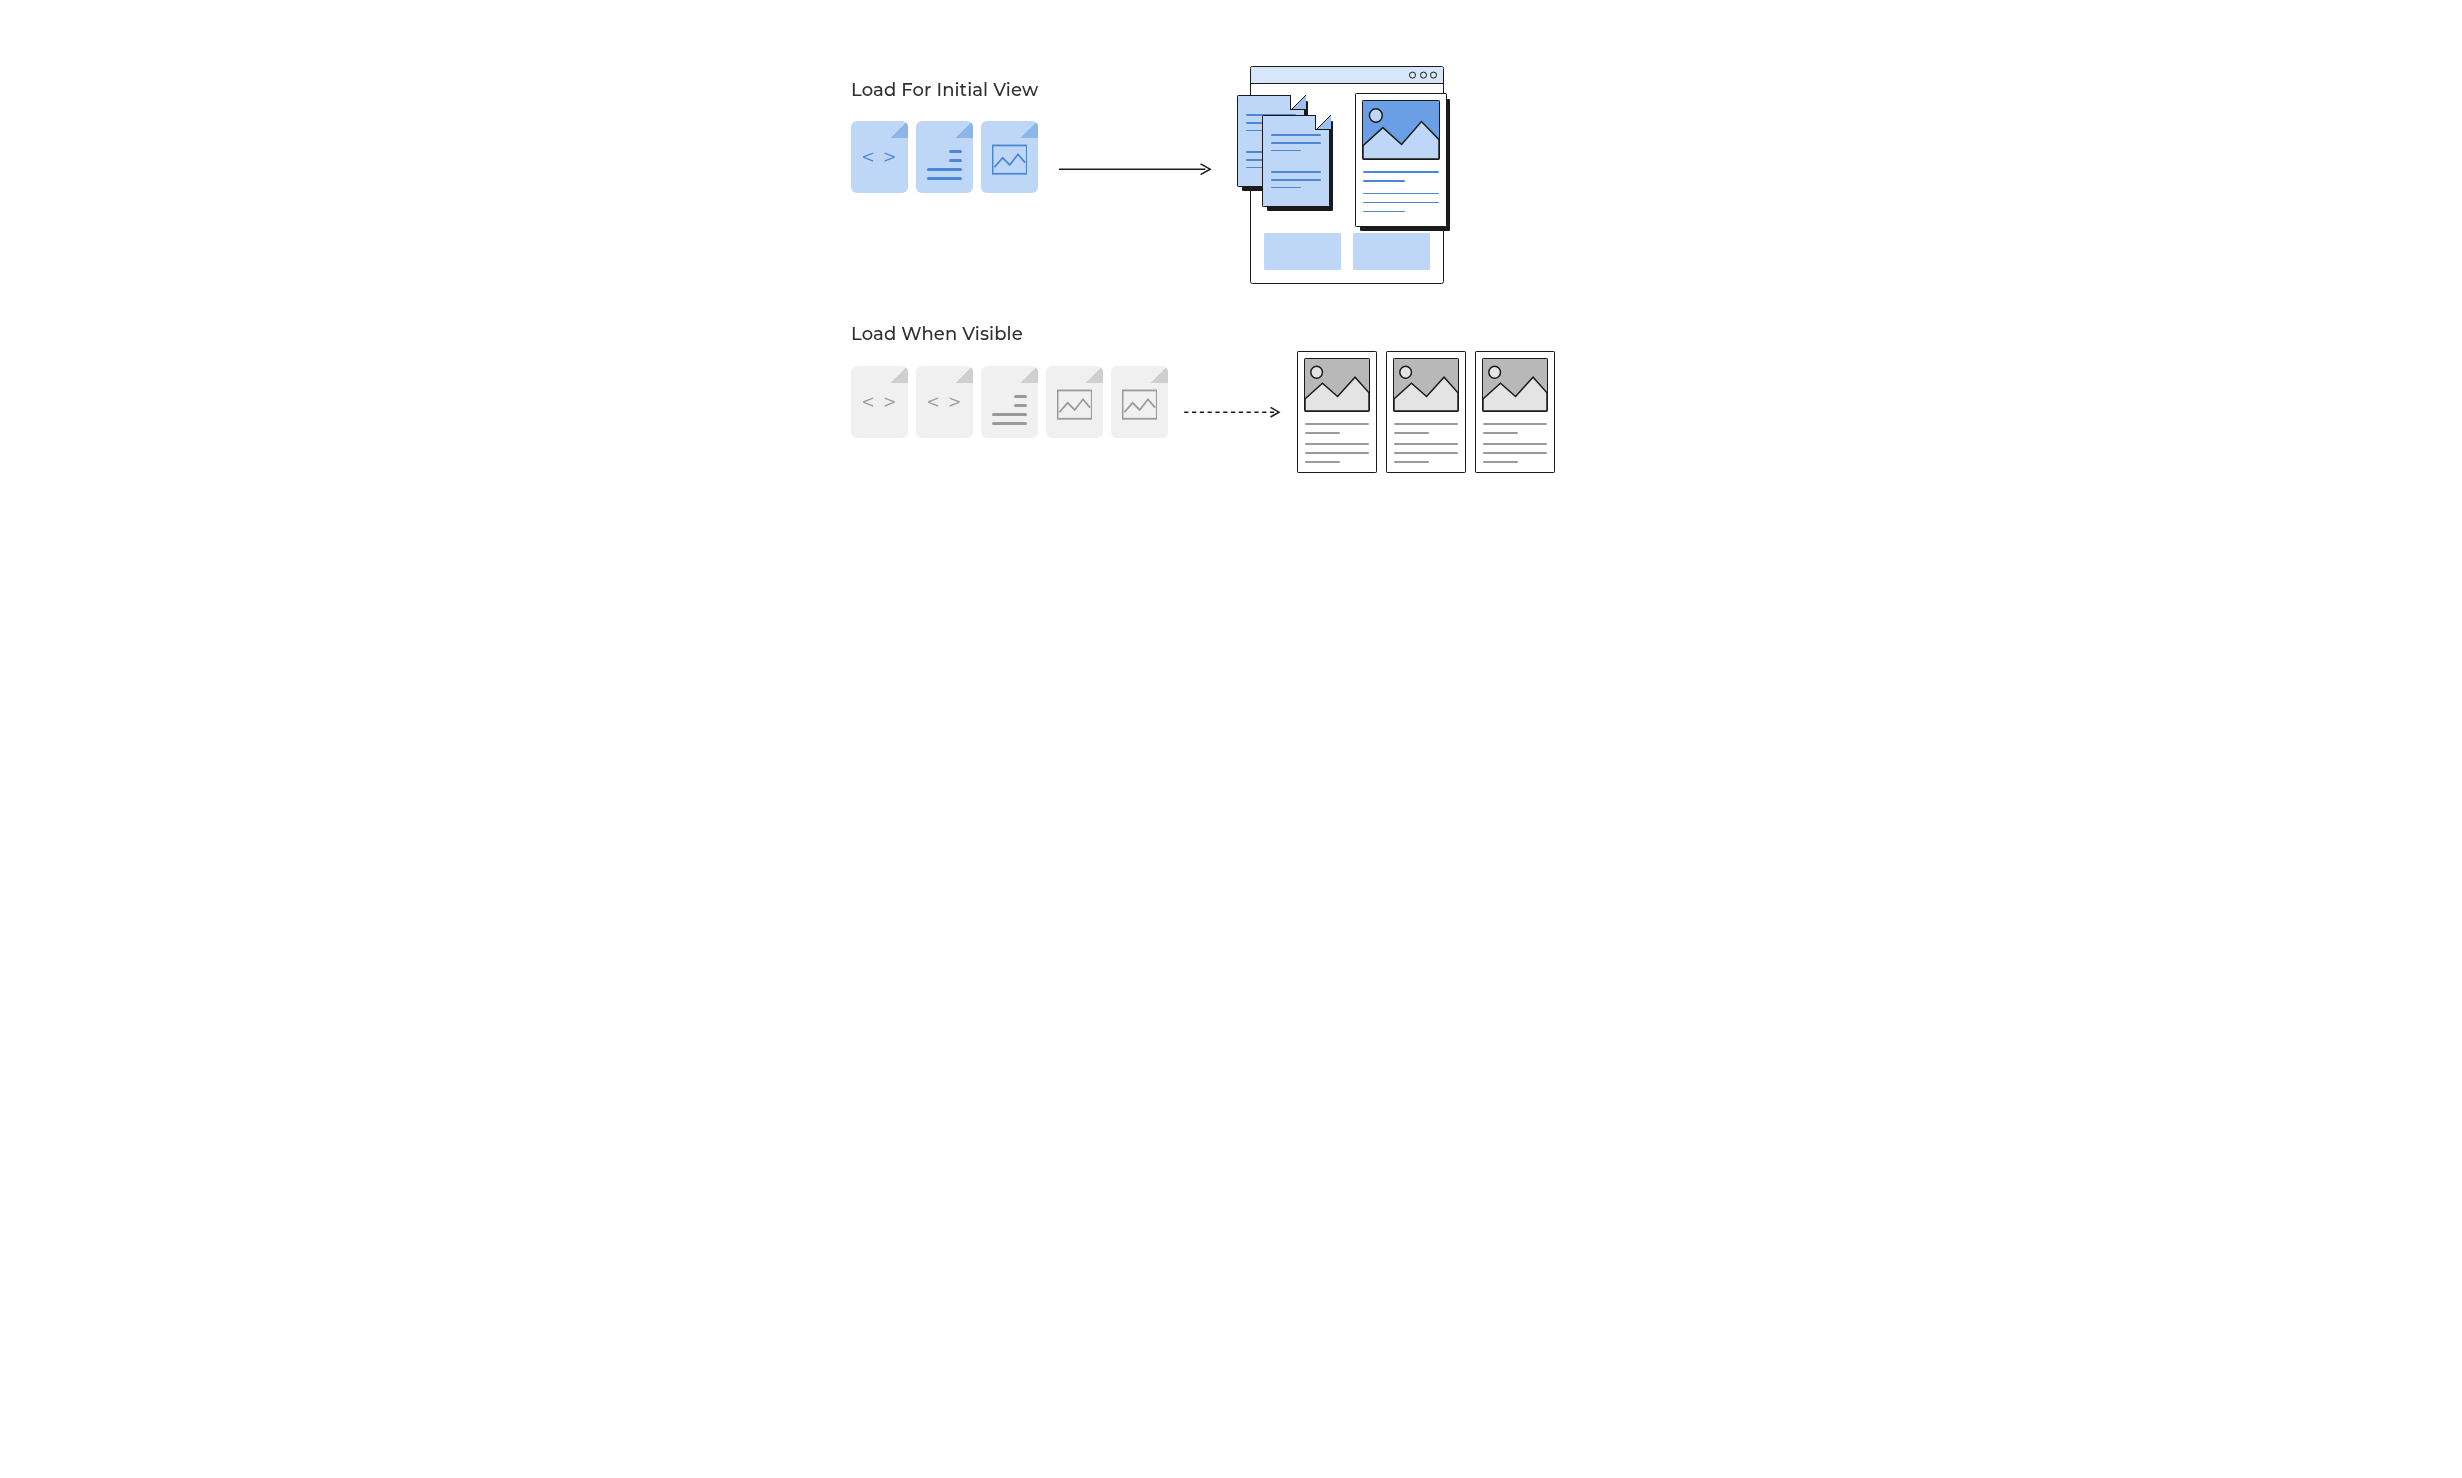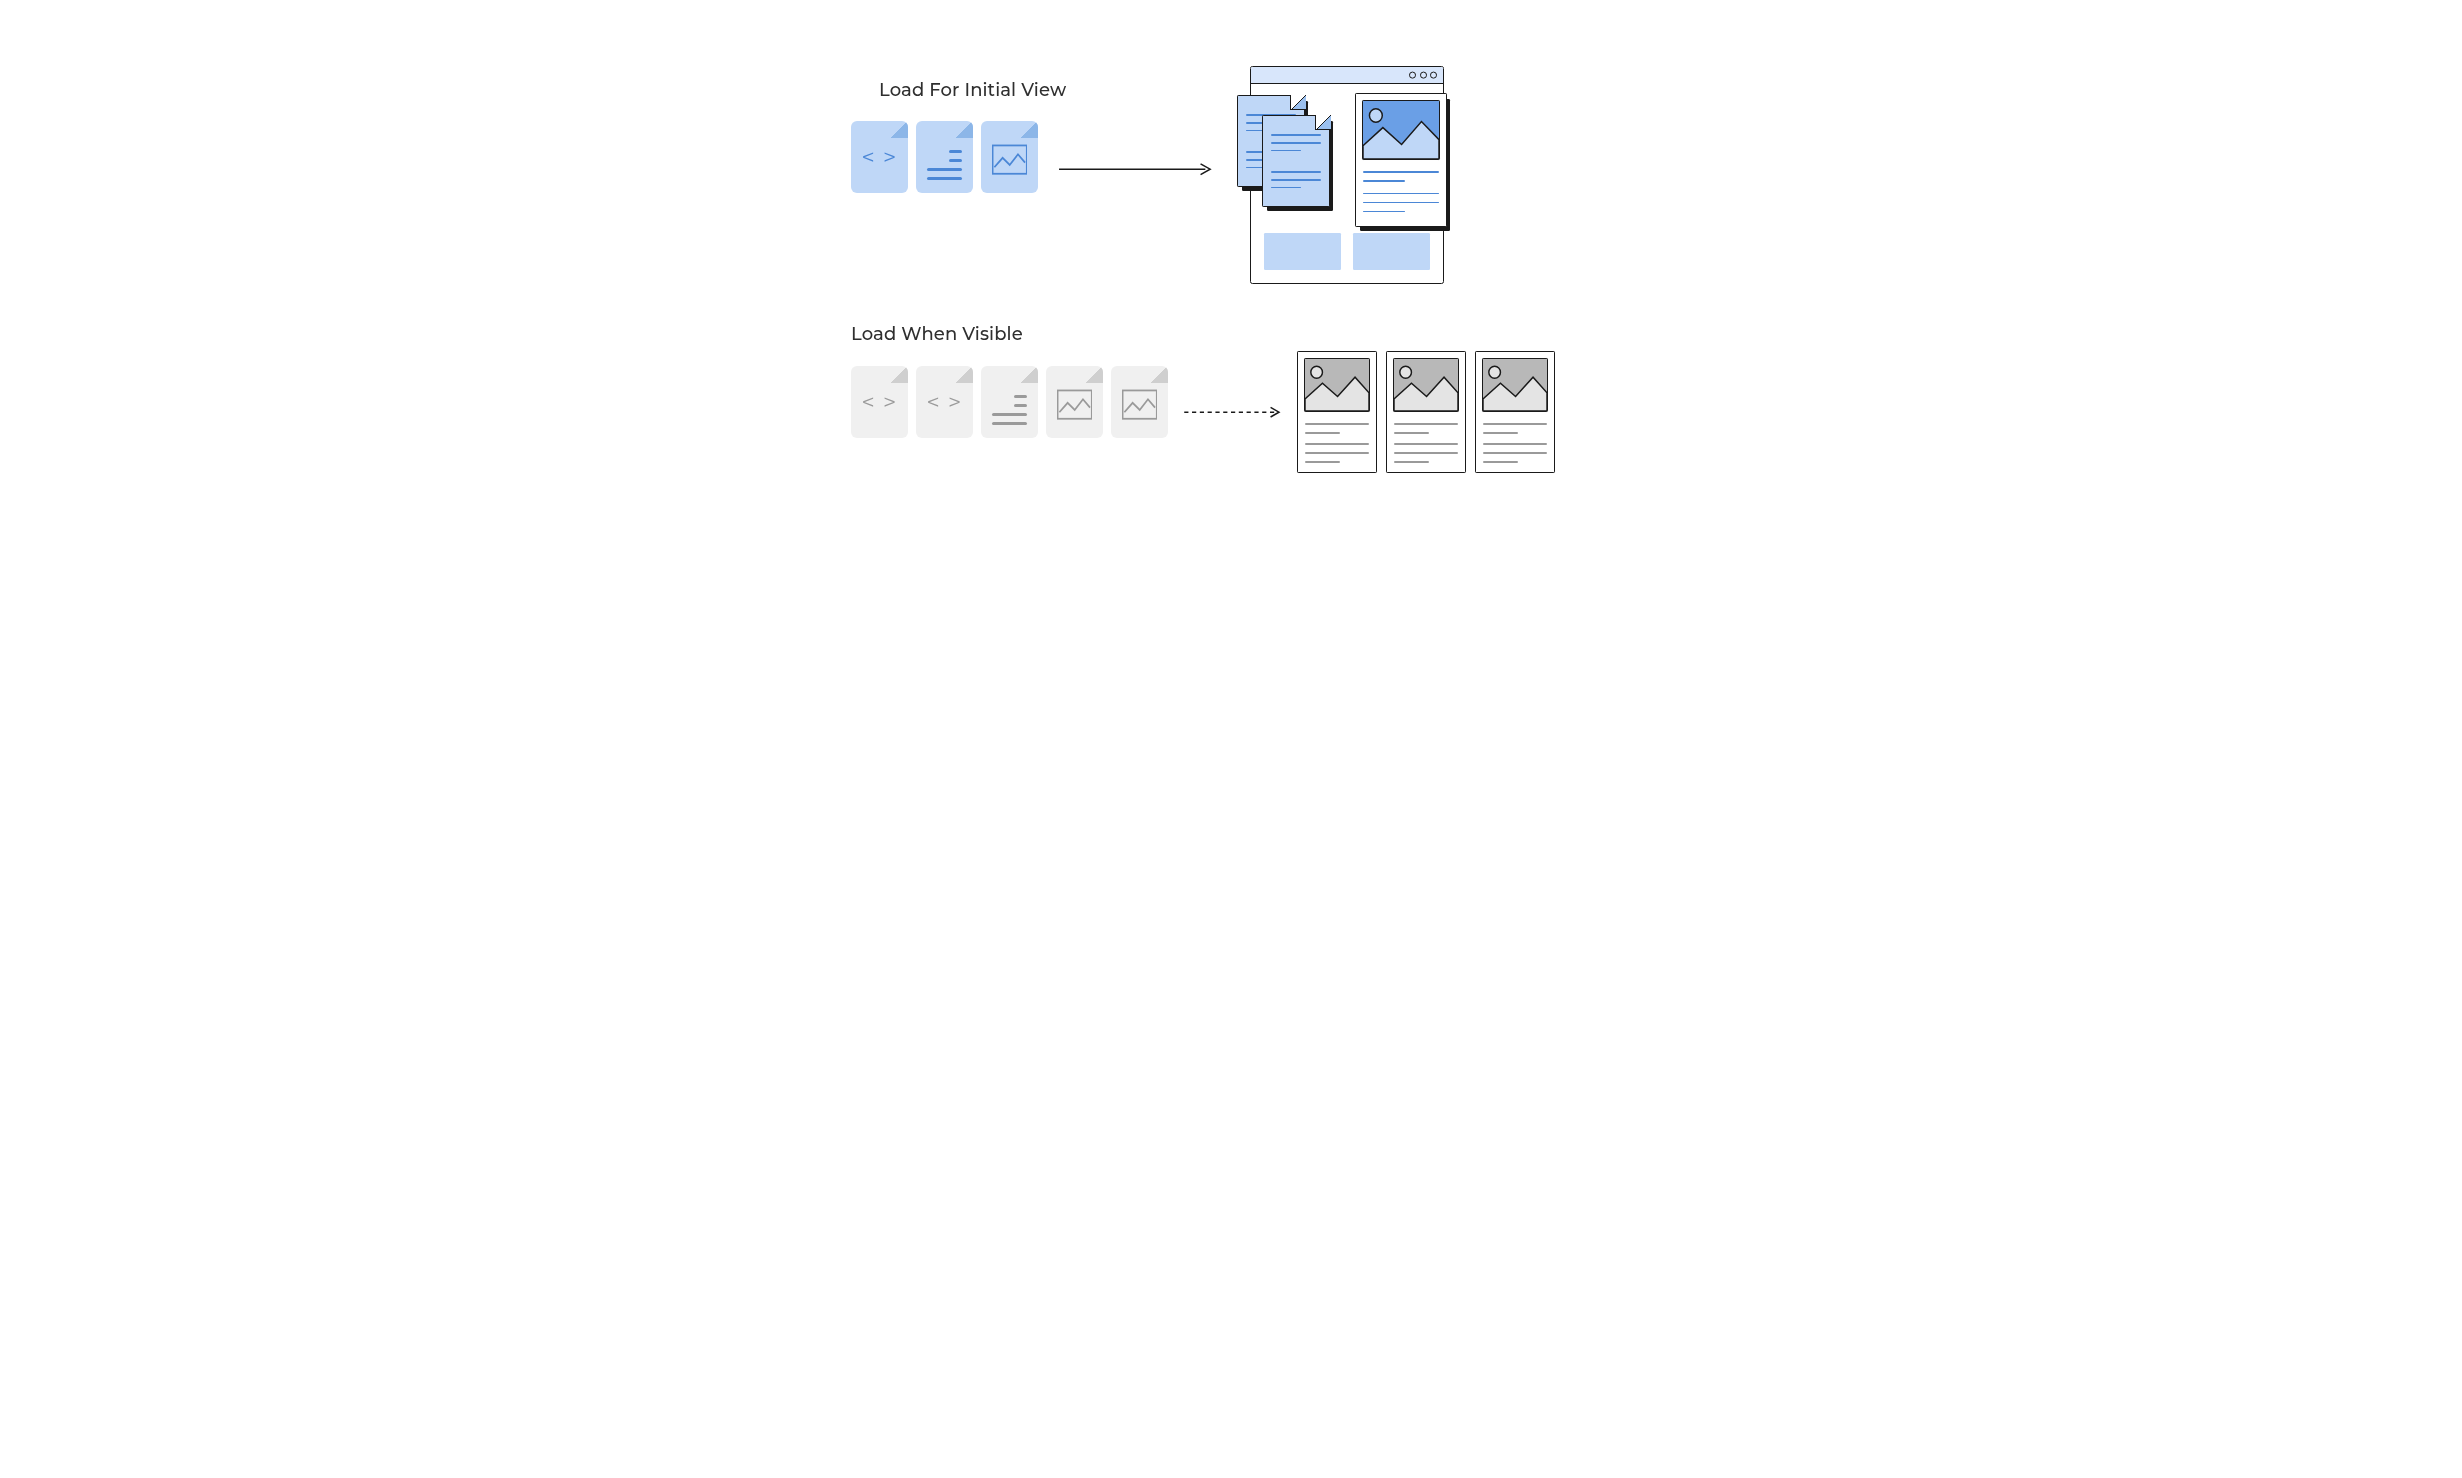--- a/index.html
+++ b/index.html
@@ -176,21 +176,21 @@
     display:flex;flex-direction:column;gap:7.2px;
   }
   .lazycard .lines span{height:1.8px;background:#9a9a9a;border-radius:1.2px;}
   .lazycard .lines span.short{width:55%;}
 </style>
 </head>
 <body>
 
 <div class="canvas">
 
-  <div class="heading" style="left:89px;top:79px;margin-left:28px;">Load For Initial View</div>
+  <div class="heading" style="left:89px;top:79px;">Load For Initial View</div>
 
   <div class="file blue" style="left:89px;top:121px;">
     <div class="fold"></div>
     <div class="code-glyph">&lt;&gt;</div>
   </div>
 
   <div class="file blue" style="left:154px;top:121px;">
     <div class="fold"></div>
     <div class="textlines">
       <span class="l1"></span>

